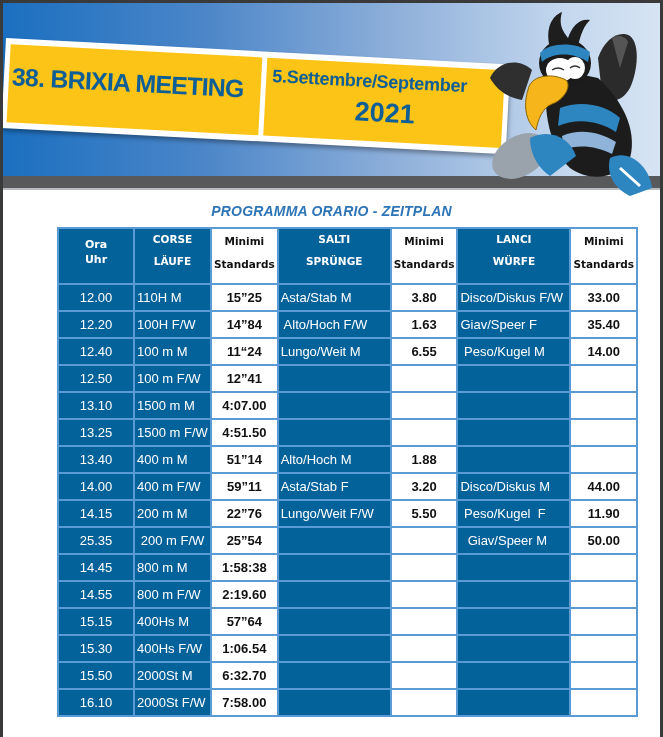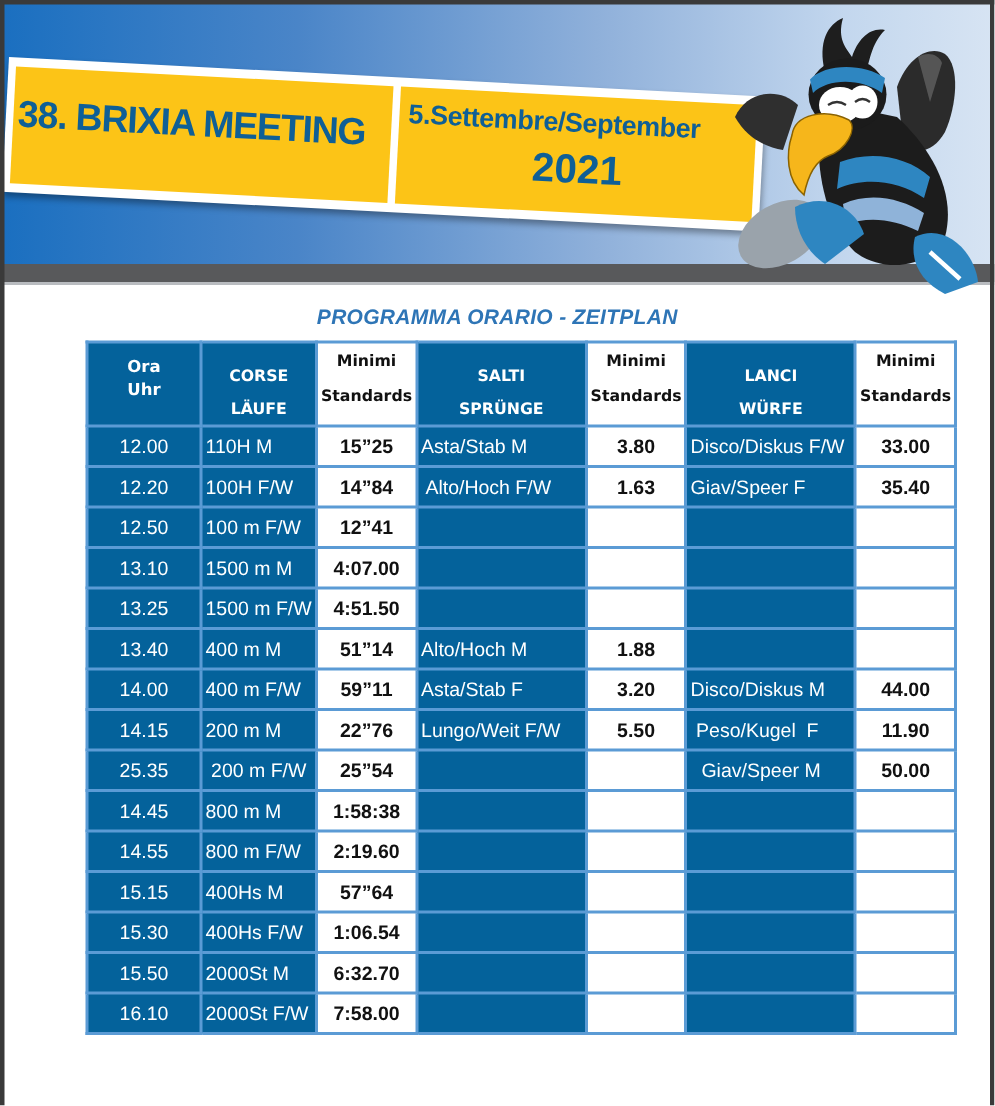--- a/index.html
+++ b/index.html
@@ -30,21 +30,21 @@
 
   .subtitle { position: absolute; left: 0; top: 203px; width: 663px; text-align: center;
     font-weight: bold; font-style: italic; font-size: 14px; color: #2e75b6; letter-spacing: 0.2px; }
 
   table.schedule { position: absolute; left: 57px; top: 227px; border-collapse: collapse; }
   table.schedule td, table.schedule th { border: 2px solid #5b9bd5; height: 27px; font-size: 13px; padding: 0 2px; white-space: nowrap; }
   table.schedule th { height: 56px; font-family: "DejaVu Sans", sans-serif; font-weight: bold; font-size: 10.5px; vertical-align: top; }
   .blue { background: #04629b; color: #ffffff; }
   .white { background: #ffffff; color: #111111; }
   th.blue .l1, th.blue .l2 { display: block; text-align: center; }
-  th.blue .l1 { padding-top: 16px; }
+  th.blue .l1 { padding-top: 4px; }
   th.blue .l2 { padding-top: 10px; }
   th.ora .l1 { padding-top: 9px; font-size: 11px; }
   th.ora .l2 { padding-top: 2px; font-size: 11px; }
   th.white { font-size: 9px; font-weight: bold; }
   th.white .l1 { display:block; padding-top: 6px; text-align:center; }
   th.white .l2 { display:block; padding-top: 11px; text-align:center; }
 
   td.time { text-align: center; width: 76px; }
   td.event { text-align: left; }
   td.std { text-align: center; font-weight: bold; }
@@ -150,20 +150,29 @@
       <tr>
     <td class="blue time" style="white-space: pre;">12.20</td>
     <td class="blue event" style="white-space: pre;">100H F/W</td>
     <td class="white std" style="white-space: pre;">14”84</td>
     <td class="blue event" style="white-space: pre;"> Alto/Hoch F/W</td>
     <td class="white std" style="white-space: pre;">1.63</td>
     <td class="blue event" style="white-space: pre;">Giav/Speer F</td>
     <td class="white std" style="white-space: pre;">35.40</td>
   </tr>
       <tr>
+    <td class="blue time" style="white-space: pre;">12.40</td>
+    <td class="blue event" style="white-space: pre;">100 m M</td>
+    <td class="white std" style="white-space: pre;">11“24</td>
+    <td class="blue event" style="white-space: pre;">Lungo/Weit M</td>
+    <td class="white std" style="white-space: pre;">6.55</td>
+    <td class="blue event" style="white-space: pre;"> Peso/Kugel M</td>
+    <td class="white std" style="white-space: pre;">14.00</td>
+  </tr>
+      <tr>
     <td class="blue time" style="white-space: pre;">12.50</td>
     <td class="blue event" style="white-space: pre;">100 m F/W</td>
     <td class="white std" style="white-space: pre;">12”41</td>
     <td class="blue event" style="white-space: pre;"></td>
     <td class="white std" style="white-space: pre;"></td>
     <td class="blue event" style="white-space: pre;"></td>
     <td class="white std" style="white-space: pre;"></td>
   </tr>
       <tr>
     <td class="blue time" style="white-space: pre;">13.10</td>

